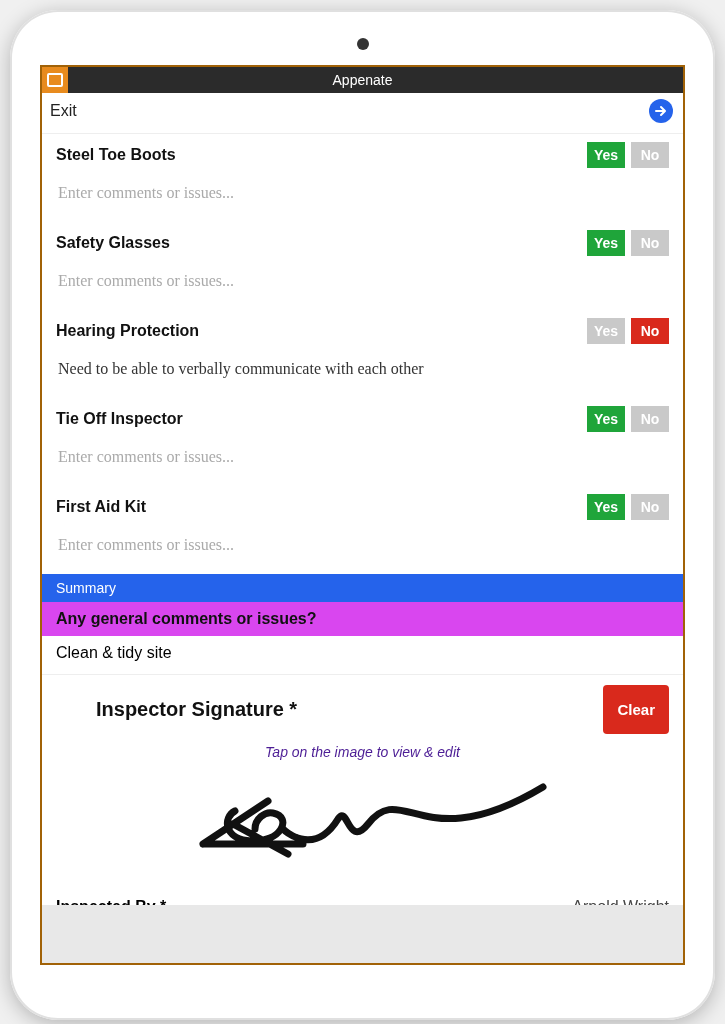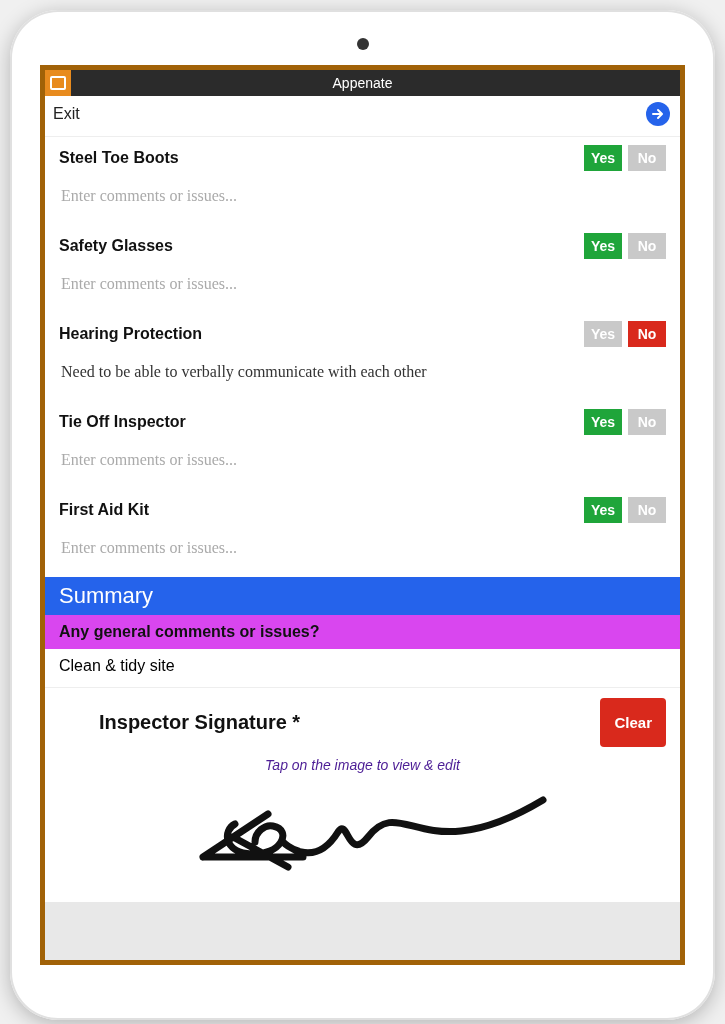--- a/index.html
+++ b/index.html
@@ -22,21 +22,21 @@
     position: absolute;
     top: 28px;
     left: 50%;
     transform: translateX(-50%);
     width: 12px;
     height: 12px;
     background: #333;
     border-radius: 50%;
   }
   .screen {
-    border: 5px solid #a16207;
+    border: 2px solid #a16207;
     background: #fff;
     height: 900px;
     display: flex;
     flex-direction: column;
     overflow: hidden;
     justify-content: flex-end;
   }
   .top-bar {
     background: #2b2b2b;
     color: #fff;
@@ -132,21 +132,21 @@
     resize: none;
     display: block;
     padding: 6px 2px;
     font-family: Liberation Serif, serif;
   }
   .comment-input::placeholder { color: #aaa; }
   .section-header {
     background: #2563eb;
     color: #fff;
     padding: 6px 14px;
-    font-size: 22px;
+    font-size: 14px;
   }
   .gray-question {
     background: #d946ef;
     padding: 8px 14px;
     font-weight: 700;
     font-size: 16px;
     color: #111;
   }
   .general-comment {
     padding: 8px 14px 12px 14px;

